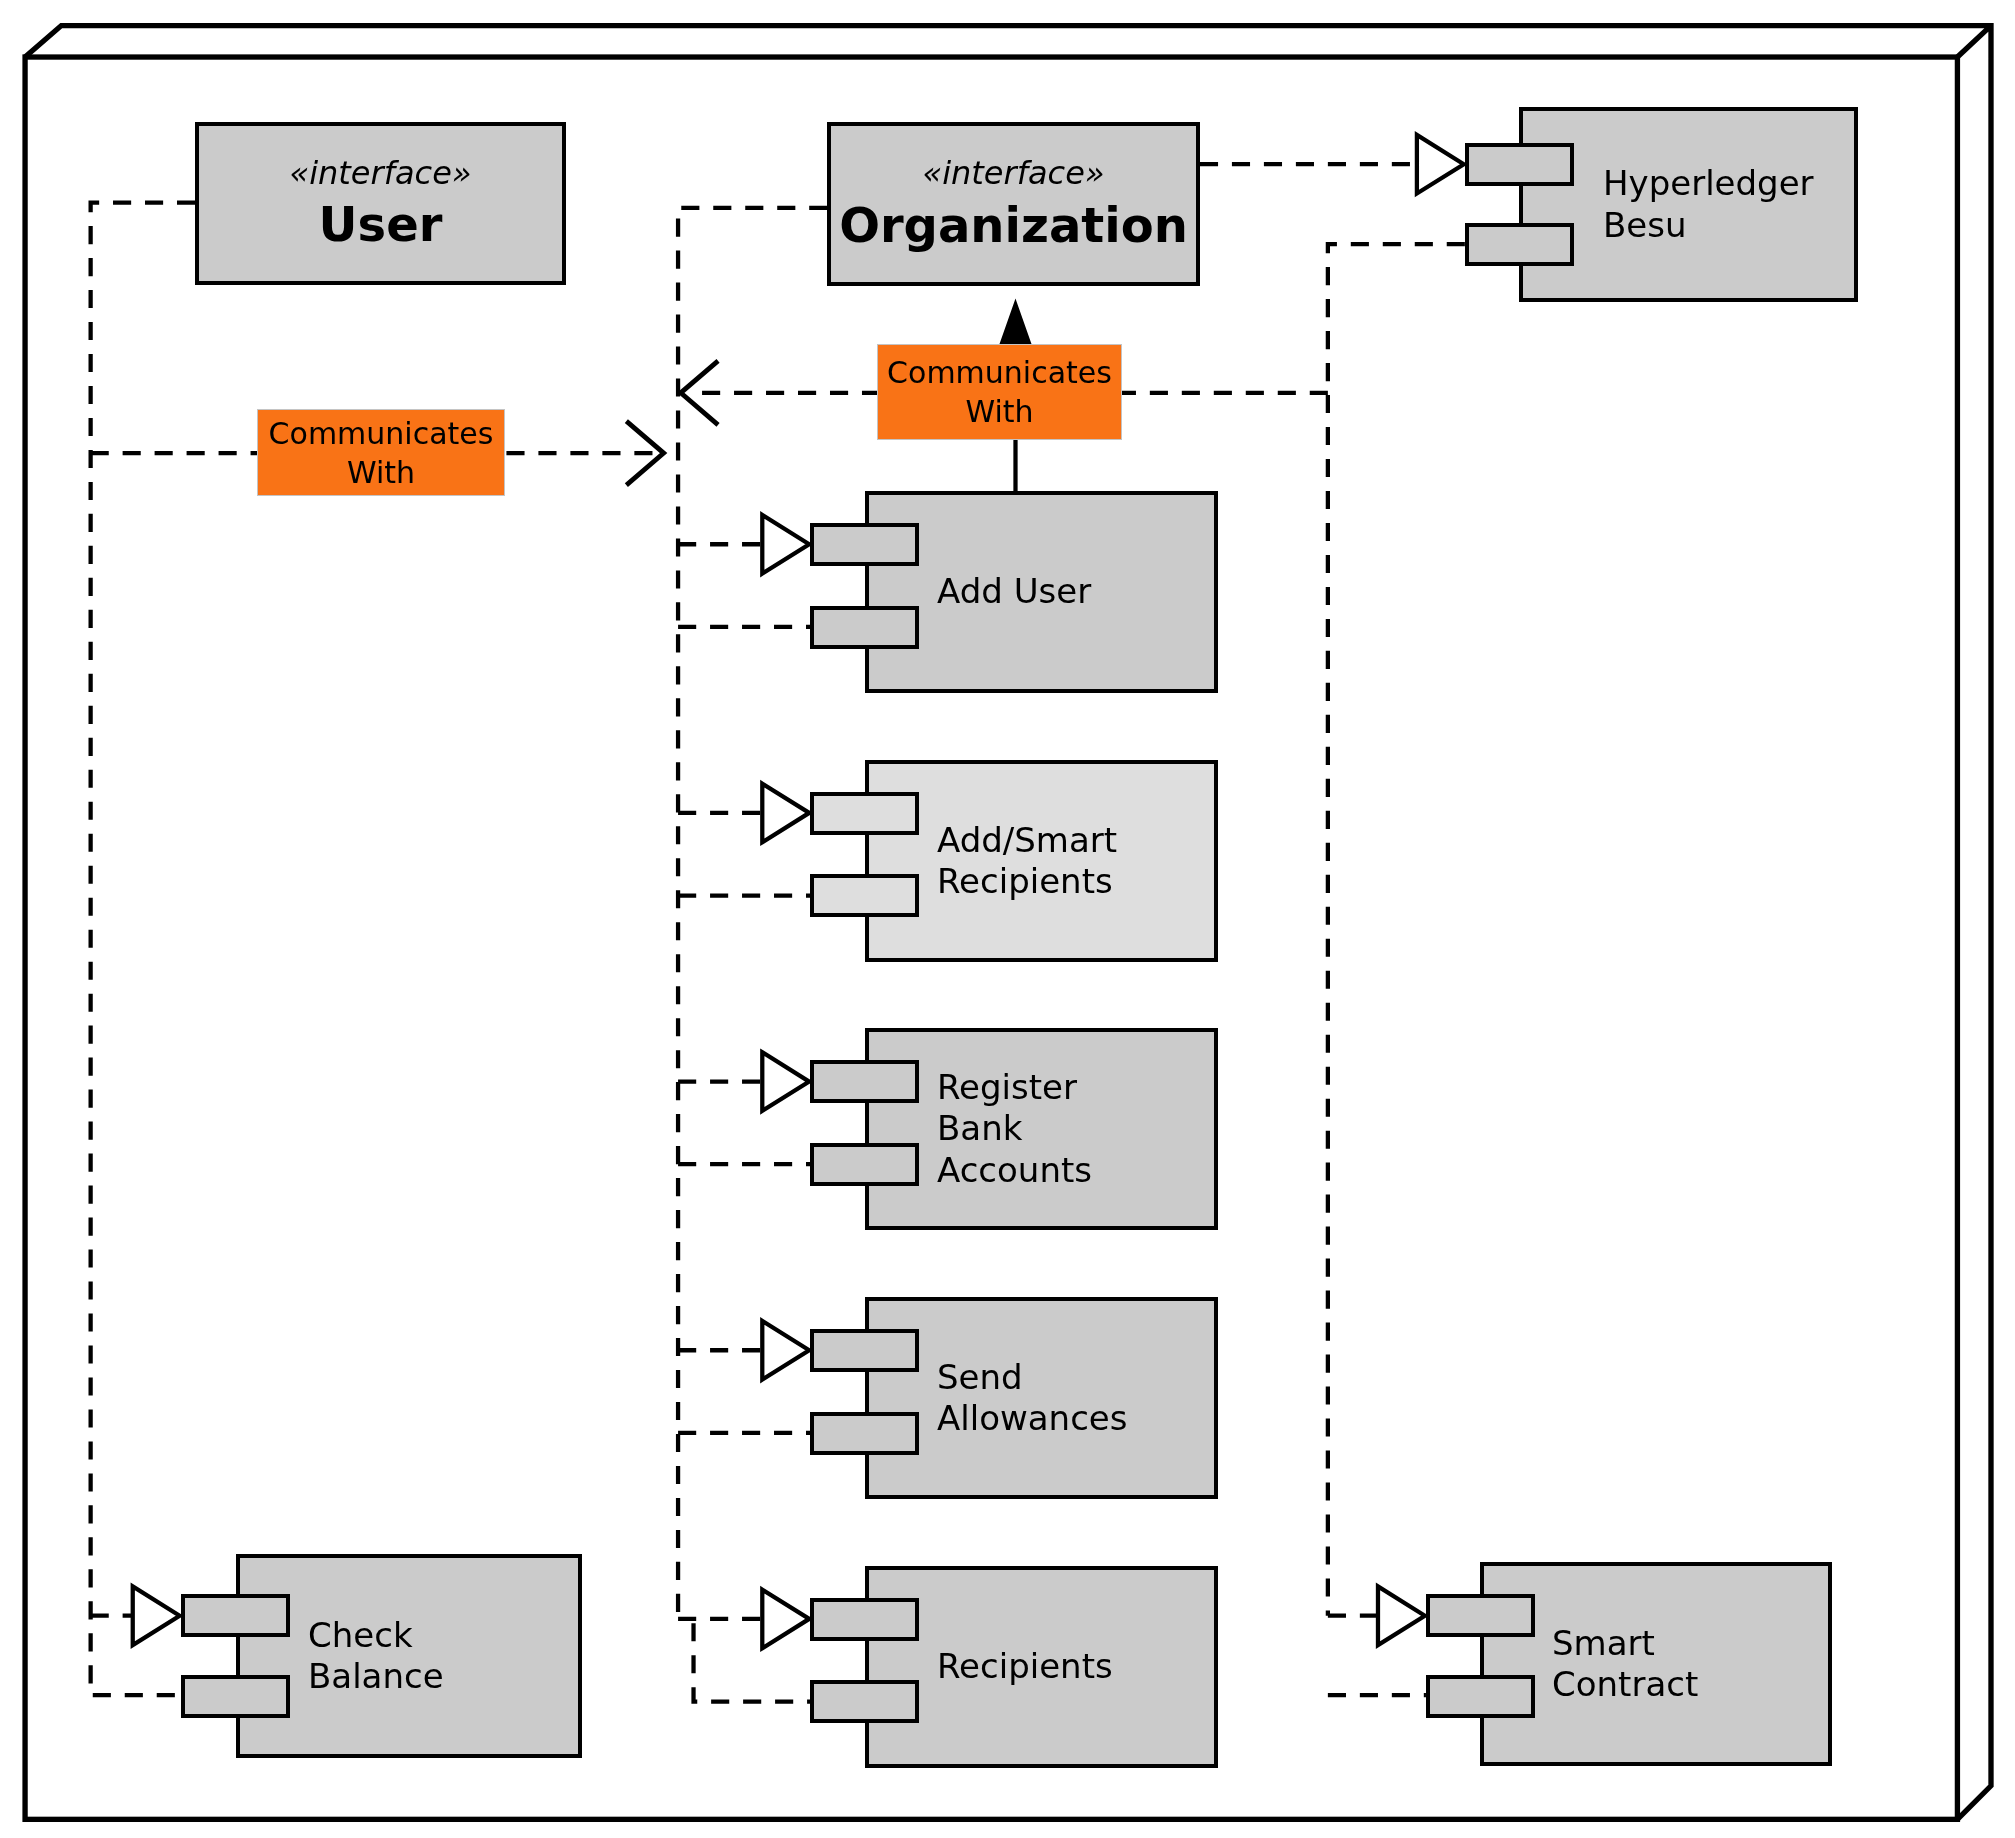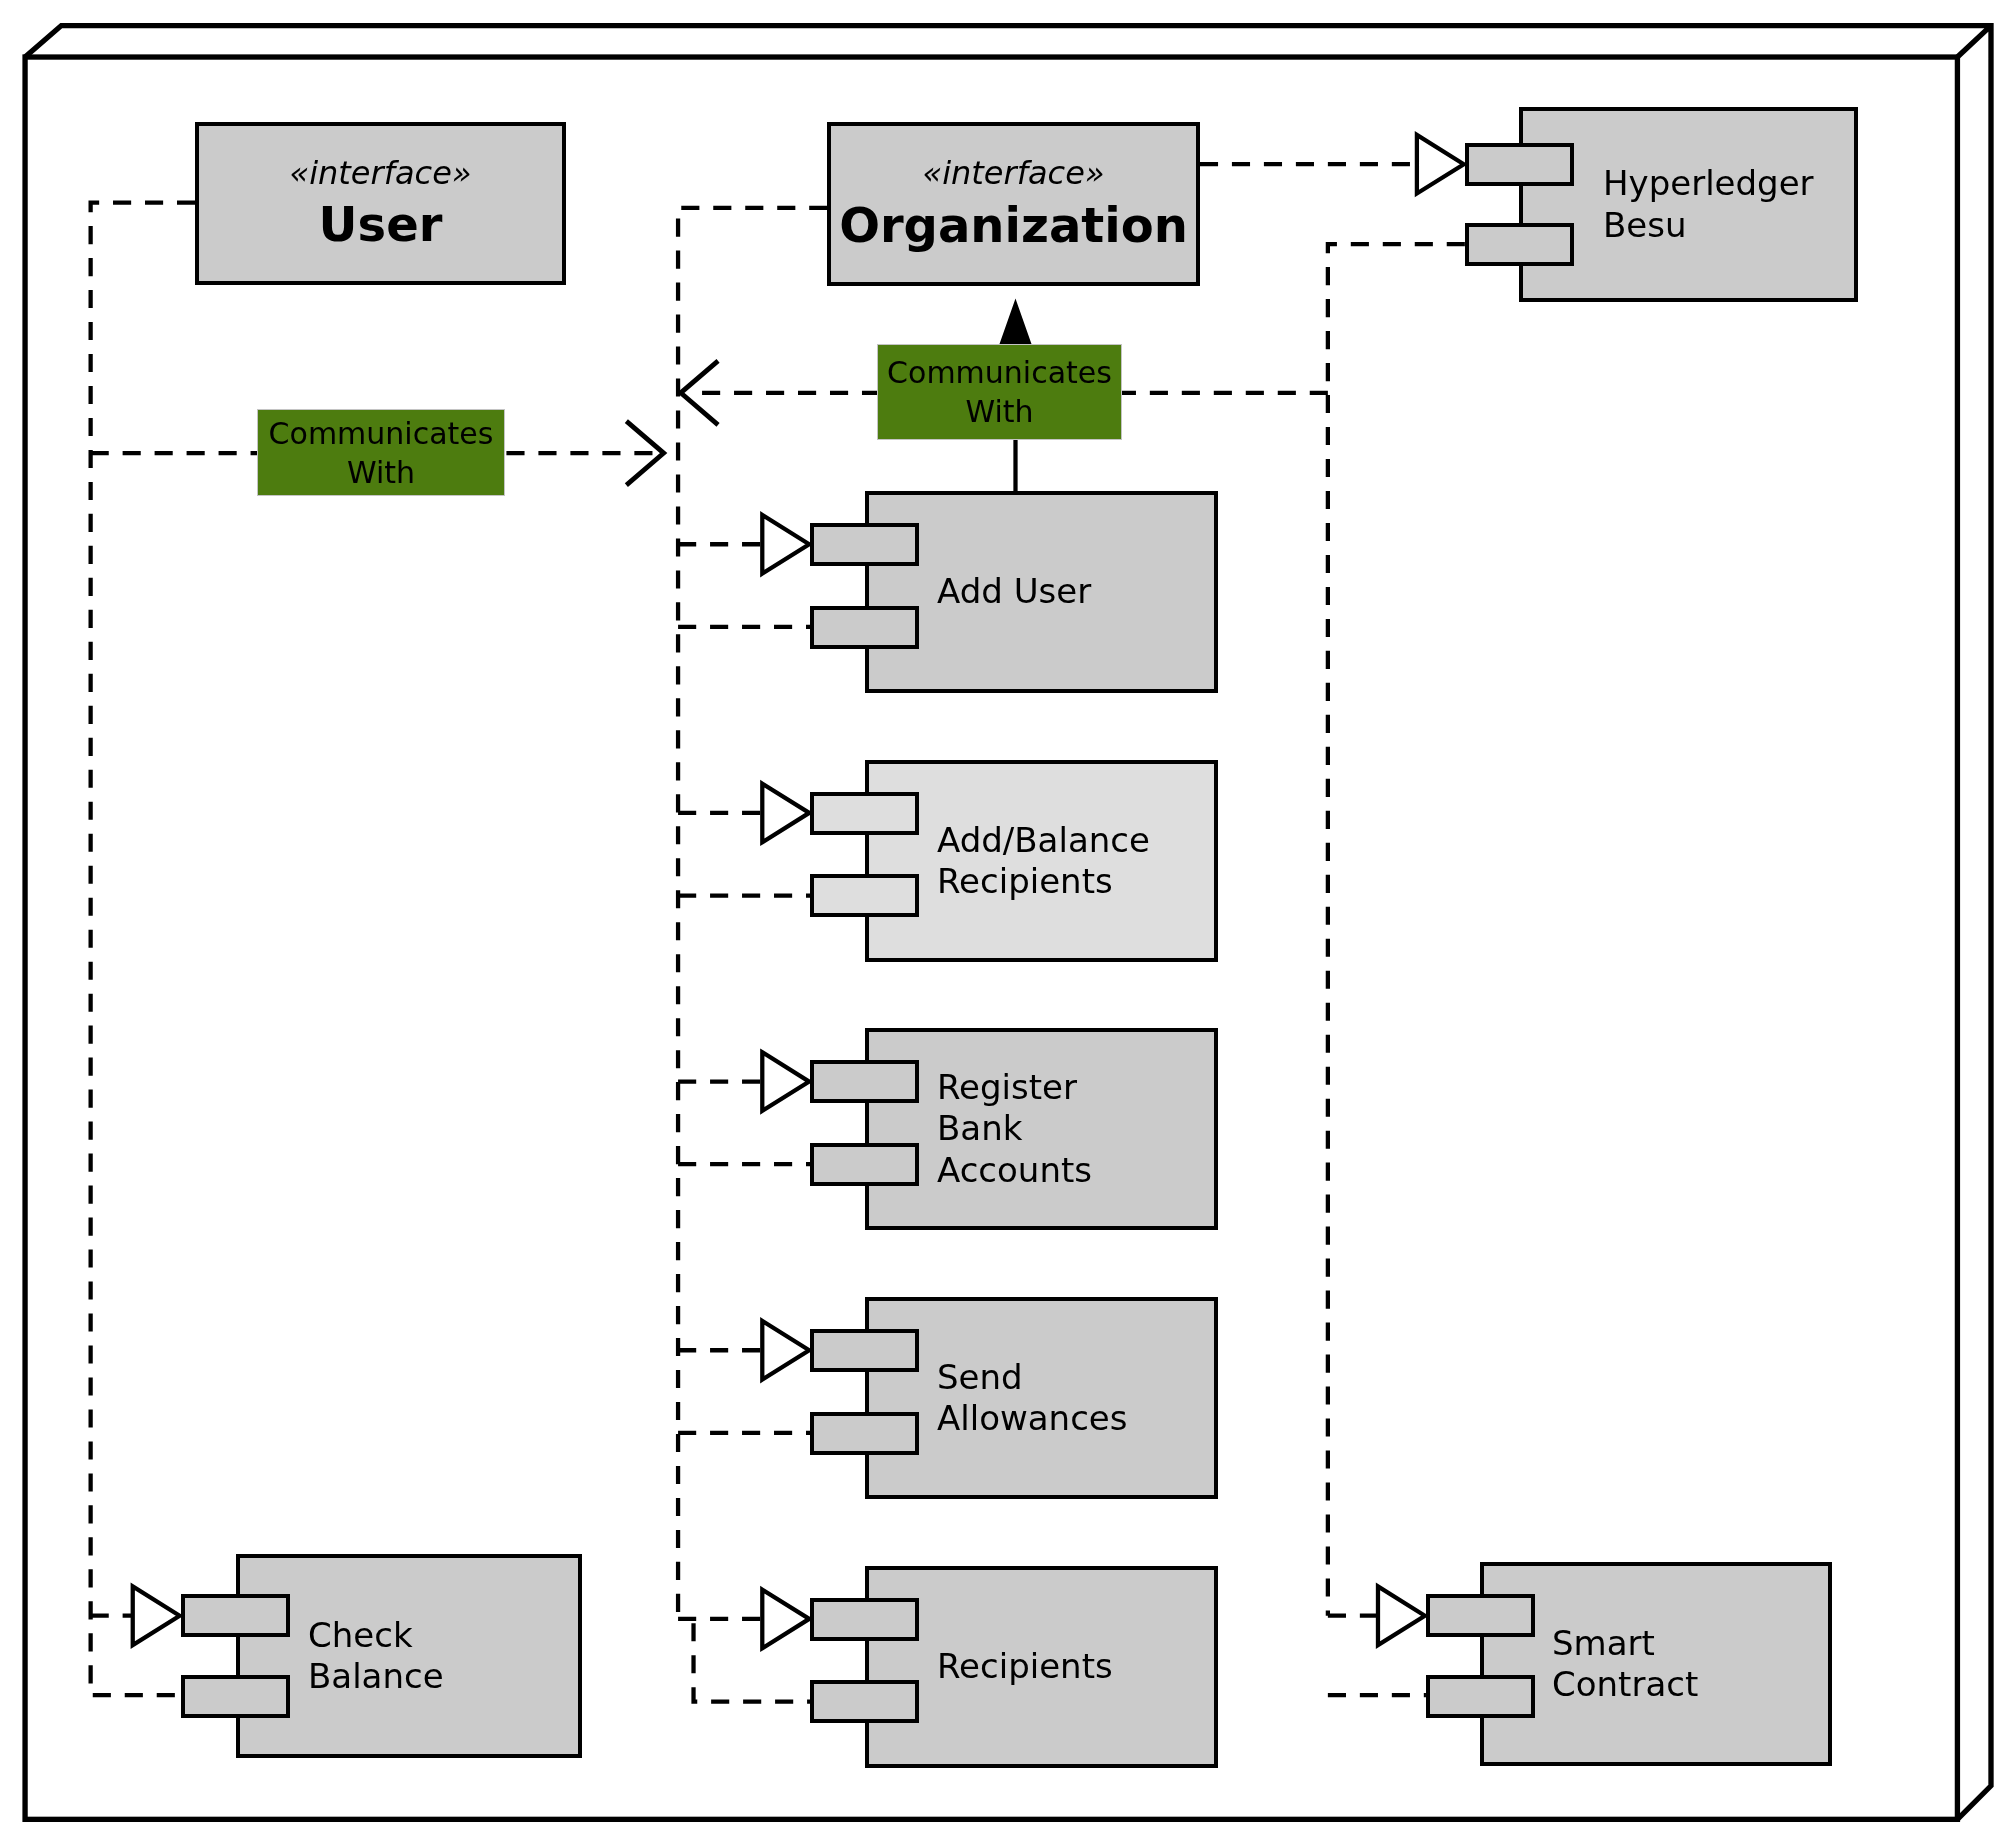--- a/index.html
+++ b/index.html
@@ -25,21 +25,21 @@
   .iface-st{display:block;font-size:32px;line-height:1.1;font-style:italic;}
   .iface-name{display:block;font-size:48px;font-weight:bold;line-height:1.1;margin-top:7.5px;}
   .port{
     position:absolute;box-sizing:border-box;
     width:109px;height:43px;
     border:4.3px solid #000;background:#cbcbcb;
   }
   .port--light{background:#dedede;}
   .edge-label{
     position:absolute;box-sizing:border-box;
-    background:#4d7c0f;border:1.1px solid #c4c4c4;
+    background:#f97316;border:1.1px solid #c4c4c4;
     display:flex;flex-direction:column;justify-content:center;align-items:center;
     font-size:30px;line-height:1.3;color:#000;text-align:center;
   }
 </style>
 </head>
 <body>
 
 <div class="stage">
 
   <svg class="layer" viewBox="0 0 3780 3448">
@@ -112,21 +112,21 @@
   <div class="port" style="left:1465px;top:143px;"></div>
   <div class="port" style="left:1465px;top:223px;"></div>
 
   <div class="node node--left" style="left:865px;top:491px;width:353px;height:202px;">
     <span class="line">Add User</span>
   </div>
   <div class="port" style="left:810px;top:523px;"></div>
   <div class="port" style="left:810px;top:606px;"></div>
 
   <div class="node node--left node--light" style="left:865px;top:760px;width:353px;height:202px;">
-    <span class="line">Add/Balance</span>
+    <span class="line">Add/Smart</span>
     <span class="line">Recipients</span>
   </div>
   <div class="port port--light" style="left:810px;top:792px;"></div>
   <div class="port port--light" style="left:810px;top:874px;"></div>
 
   <div class="node node--left" style="left:865px;top:1028px;width:353px;height:202px;">
     <span class="line">Register</span>
     <span class="line">Bank</span>
     <span class="line">Accounts</span>
   </div>

